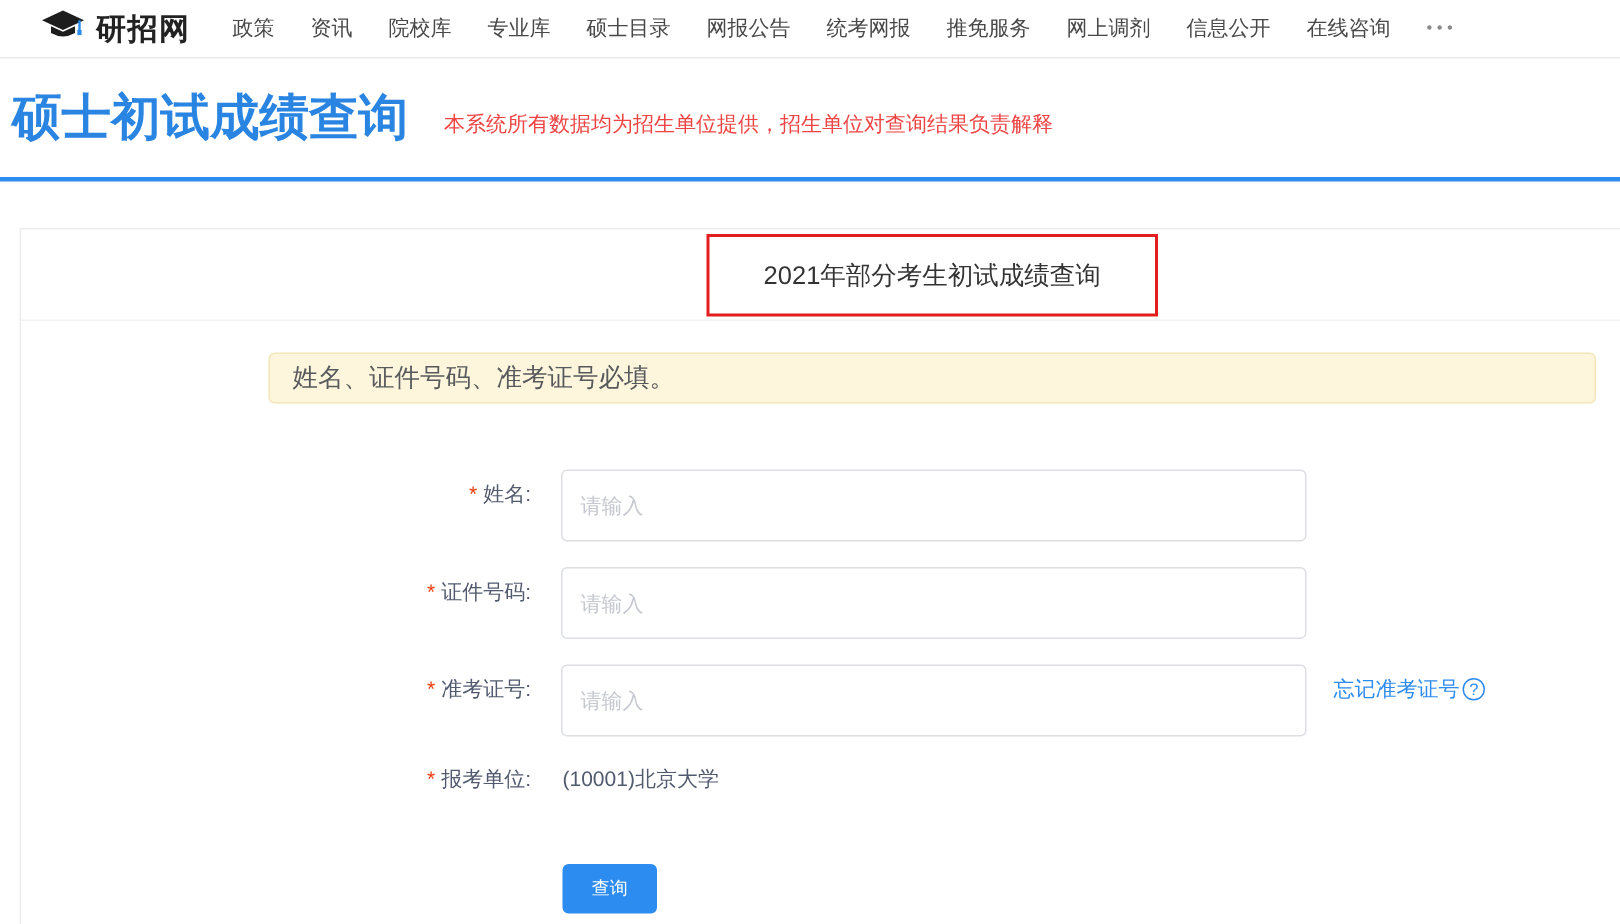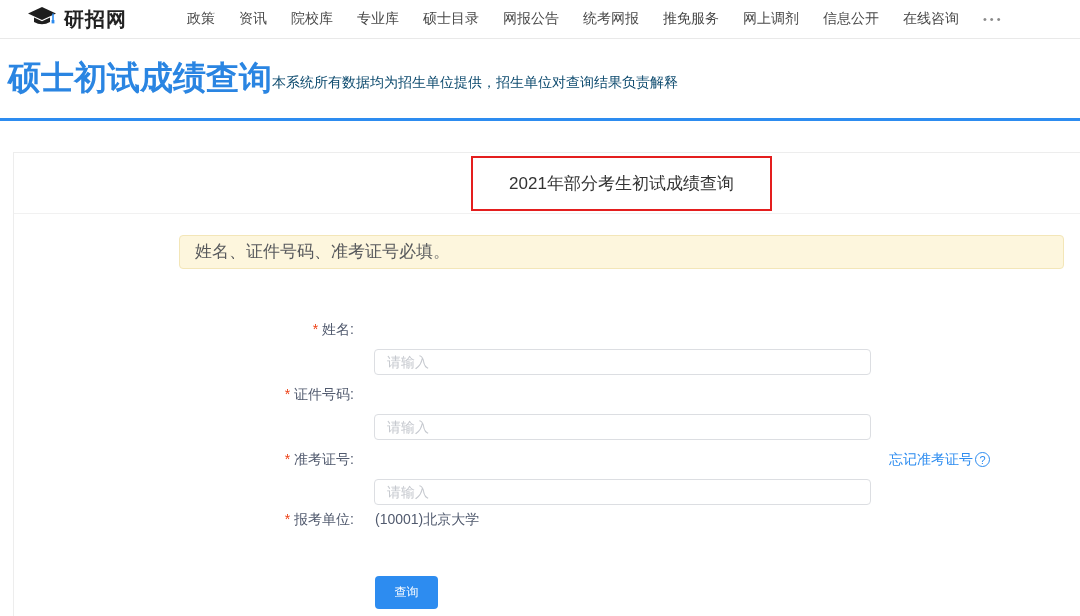--- a/index.html
+++ b/index.html
@@ -2,55 +2,55 @@
 <html><head>
 <meta charset="utf-8">
 <style>
   * { margin:0; padding:0; box-sizing:border-box; }
   body { background:#fff; font-family:"Liberation Sans", sans-serif; }
   .page { position:relative; width:1080px; height:616px; background:#fff; overflow:hidden; }
 
   
   .topnav { position:absolute; top:0; left:0; width:100%; height:39px;
             border-bottom:1px solid #e9e9e9; display:flex; align-items:center;
-            padding-left:27px; background:#fff;gap:32px; }
+            padding-left:27px; background:#fff; }
   .logo { display:flex; align-items:center; cursor:pointer; }
   .logo-text { font-size:20px; font-weight:bold; color:#222; margin-left:7px; letter-spacing:1px; }
   .nav-items { display:flex; align-items:center; margin-left:16px; }
   .nav-item { font-size:14px; color:#484848; padding:0 12px; cursor:pointer; white-space:nowrap; }
   .nav-more { font-size:11px; color:#8a8a8a; letter-spacing:3px; padding:0 12px; cursor:pointer; }
 
   
   .page-header { position:absolute; top:56px; left:8px; display:flex; align-items:flex-end;justify-content:center; }
   .page-title { font-size:33px; font-weight:bold; color:#2a85e2; line-height:44px; }
-  .page-subtitle { font-size:14px; color:#0c4a6e; margin-bottom:8px; }
+  .page-subtitle { font-size:14px; color:#ef4444; margin-left:24px; margin-bottom:8px; }
   .blue-line { position:absolute; top:118px; left:0; width:100%; height:3px; background:#2d8cf0; }
 
   
   .card { position:absolute; top:152px; left:13px; width:1085px; height:470px;
           background:#fff; border:1px solid #ededed; }
   .card-header { position:relative; height:61px; border-bottom:1px solid #f1f1f1; }
   .annotation-box { position:absolute; left:457px; top:3px; width:301px; height:55px;
           border:2px solid #e41e1e; display:flex; align-items:center; justify-content:center; }
   .card-title { font-size:17px; color:#333; }
 
   
   .notice { position:absolute; left:165px; top:82px; width:885px; height:34px;
             background:#fdf6dd; border:1px solid #f3e6b8; border-radius:4px;
             line-height:32px; padding-left:15px; font-size:17px; color:#57595c; }
 
   
   .form-row { position:absolute; left:0; width:100%; height:33px; }
   .row-label { position:absolute; left:100px; width:240px; text-align:right;
                line-height:33px; font-size:14px; color:#515a6e; }
   .req { color:#ed4014; margin-right:4px; font-size:14px; }
-  .text-input { position:absolute; left:360px; top:0; width:497px; height:26px;
+  .text-input { position:absolute; left:360px; top:0; width:497px; height:48px;
                 border:1px solid #dcdee2; border-radius:4px; padding:0 12px;
                 font-size:14px; color:#4c1d95; outline:none; background:#fff;
-                font-family:"Liberation Sans", sans-serif;margin-top:36px; }
+                font-family:"Liberation Sans", sans-serif; }
   .text-input::placeholder { color:#c5c8ce; opacity:1; }
   .forgot-link { position:absolute; left:875px; top:0; line-height:33px;
                  font-size:14px; color:#2d8cf0; text-decoration:none; cursor:pointer;
                  display:flex; align-items:center; }
   .q-icon { display:inline-block; width:15px; height:15px; border:1px solid #2d8cf0;
             border-radius:50%; line-height:14px; text-align:center; font-size:11px;
             margin-left:2px; color:#2d8cf0; }
   .row-value { position:absolute; left:361px; top:0; line-height:33px;
                font-size:14px; color:#515a6e; }
   .submit-btn { position:absolute; left:361px; top:0; width:63px; height:33px;

